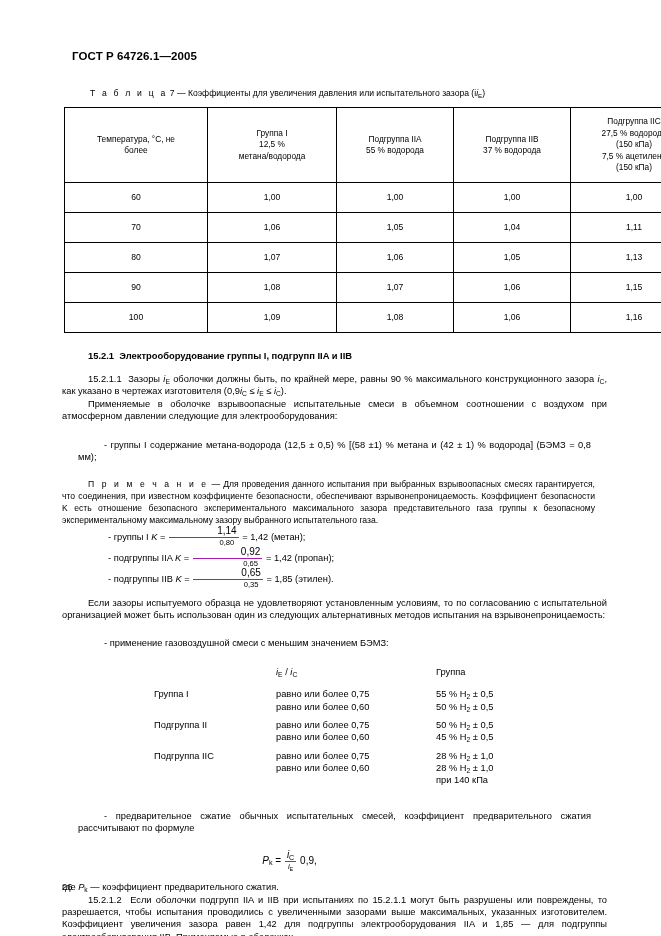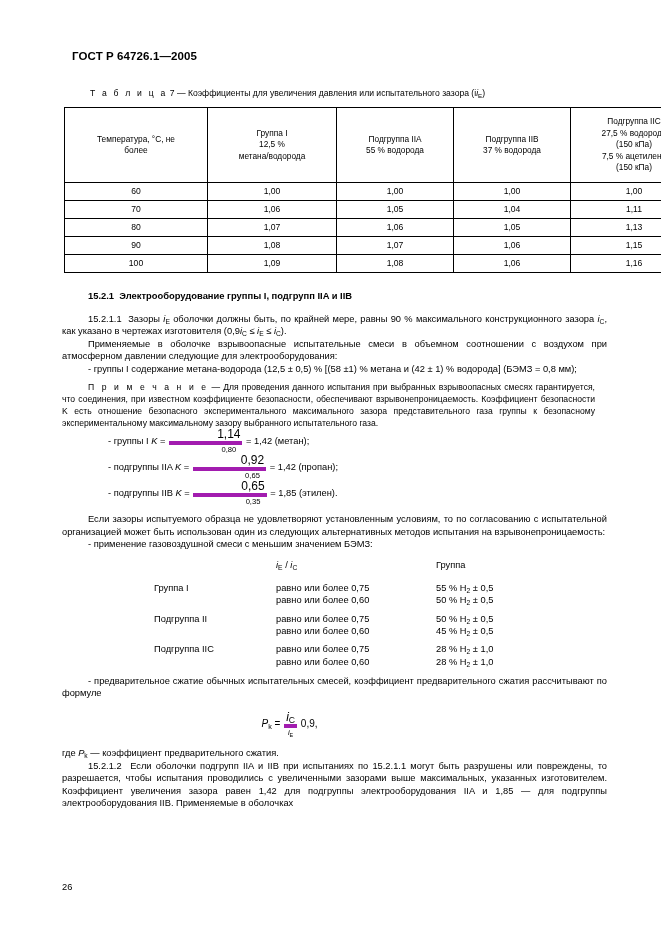--- a/index.html
+++ b/index.html
@@ -59,21 +59,21 @@
     font-weight: normal;
     padding: 2px 3px;
     line-height: 1.38;
   }
   table.coef thead th {
     height: 70px;
     vertical-align: middle;
   }
   table.coef tbody td {
     height: 15px;
-    padding: 1px 3px;
+    padding: 7px 3px;
     font-size: 8.6px;
   }
   .colT { width: 136px; }
   .colA { width: 122px; }
   .colB { width: 110px; }
   .colC { width: 110px; }
   .colD { width: 120px; }
 
   
   .sect-head {
@@ -86,21 +86,21 @@
     font-size: 9.3px;
     line-height: 1.335;
     margin: 0;
     text-align: justify;
     text-indent: 26px;
   }
   p.body.noind { text-indent: 0; }
   p.dash {
     font-size: 9.3px;
     line-height: 1.335;
-    margin: 0;
+    margin: 16px;
     text-align: left;
     text-indent: 26px;
   }
   p.dash.just { text-align: justify; }
   p.note {
     font-size: 8.6px;
     line-height: 1.38;
     margin: 7px 12px 0 0;
     text-align: justify;
     text-indent: 26px;
@@ -119,24 +119,24 @@
   .frac {
     display: inline-block;
     vertical-align: middle;
     text-align: center;
     position: relative;
     top: -1px;
     margin: 0 1px;
   }
   .frac .num {
     display: block;
-    font-size: 12px;
+    font-size: 10px;
     line-height: 1;
     padding: 0 2px 1px 2px;
-    border-bottom: 4px solid #a21caf;
+    border-bottom: 1px solid #a21caf;
   }
   .frac .den {
     display: block;
     font-size: 7.6px;
     line-height: 1;
     padding: 1px 2px 0 2px;
   }
   .k-list p {
     font-size: 9.3px;
     line-height: 2.25;
@@ -338,20 +338,25 @@
       <tr class="grp">
         <td class="c1">Подгруппа IIC</td>
         <td class="c2">равно или более 0,75</td>
         <td class="c3"><span>28 % H</span><sub>2</sub><span> ± 1,0</span></td>
       </tr>
       <tr>
         <td class="c1"></td>
         <td class="c2">равно или более 0,60</td>
         <td class="c3"><span>28 % H</span><sub>2</sub><span> ± 1,0</span></td>
       </tr>
+      <tr>
+        <td class="c1"></td>
+        <td class="c2"></td>
+        <td class="c3">при 140 кПа</td>
+      </tr>
     </tbody>
       </table>
 
     <div class="gap"></div>
 
     <p class="dash just">- предварительное сжатие обычных испытательных смесей, коэффициент предварительного сжатия рассчитывают по формуле</p>
 
     <div class="formula">
       <i>P</i><sub>k</sub>
       <span>=</span>

